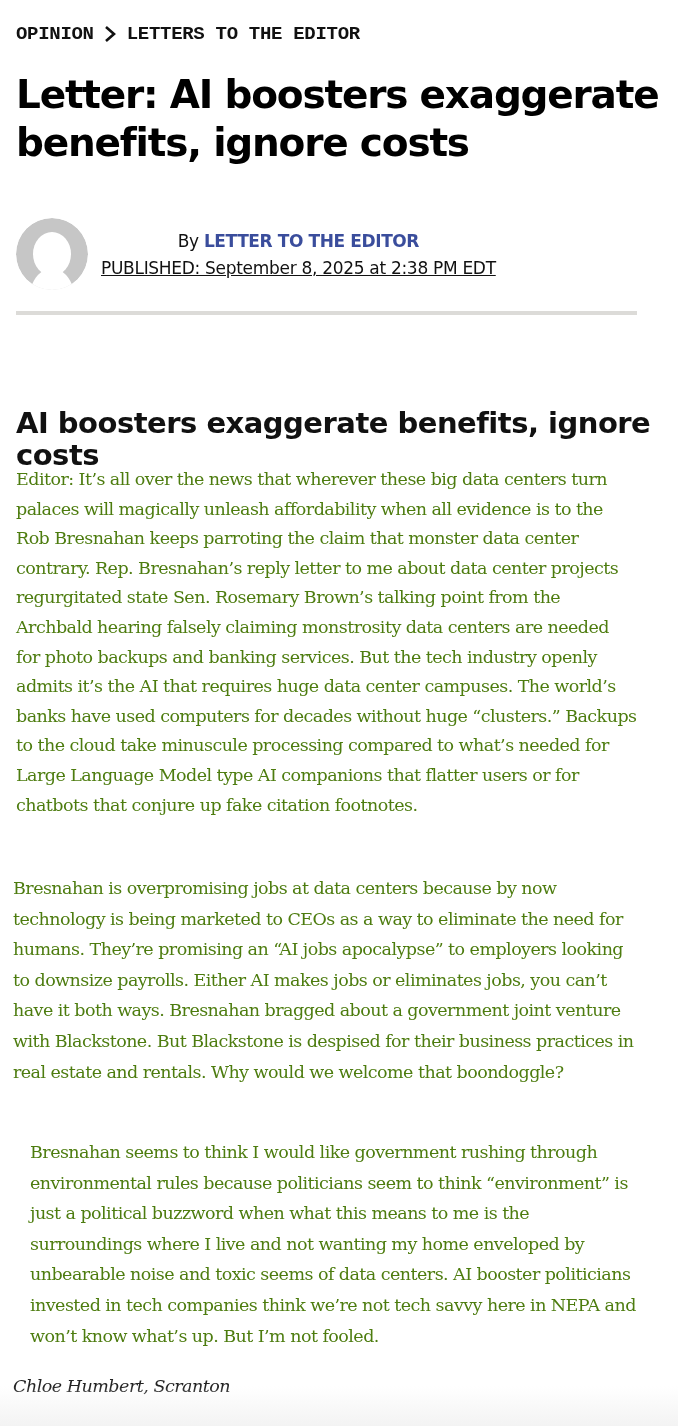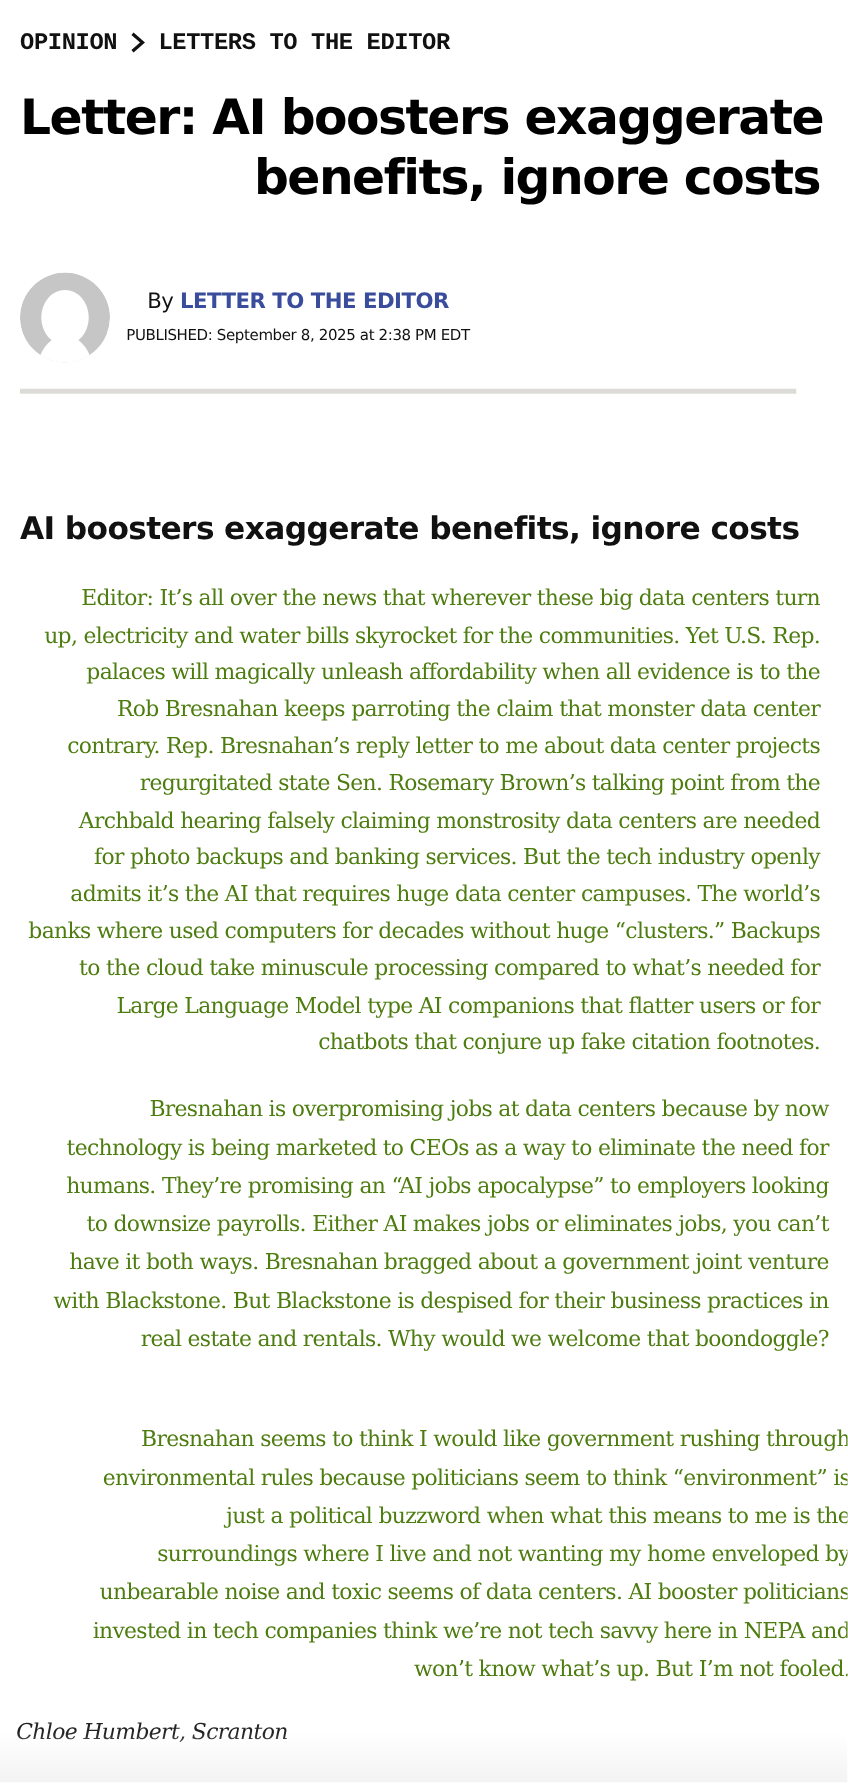--- a/index.html
+++ b/index.html
@@ -69,40 +69,41 @@
       letter-spacing: -0.3px;
       text-align: center;
     }
     .byline-text .author {
       color: #3a4d9c;
       font-weight: bold;
       letter-spacing: -0.4px;
     }
     .byline-text .published {
       margin-top: 6px;
-      font-size: 12px;
+      font-size: 17px;
       line-height: 20px;
       letter-spacing: -0.3px;
+      text-decoration: underline;
     }
     .divider {
       position: absolute;
       left: 16px;
       top: 311px;
       width: 621px;
       height: 4px;
       background: #dcdbd8;
     }
     .subhead {
       position: absolute;
       left: 16px;
       top: 407px;
       margin: 0;
       font-family: "DejaVu Sans", sans-serif;
       font-weight: bold;
-      font-size: 25px;
+      font-size: 29px;
       line-height: 32px;
       letter-spacing: -0.5px;
       color: #111;
     }
     .body-text {
       position: absolute;
       font-family: "DejaVu Serif", serif;
       font-size: 17.5px;
       line-height: 29.6px;
       letter-spacing: -0.55px;
@@ -126,21 +127,21 @@
     }
     .bottom-fade {
       position: absolute;
       left: 0;
       bottom: 0;
       width: 678px;
       height: 40px;
       background: linear-gradient(to bottom, rgba(255,255,255,0) 0%, #f3f3f3 100%);
       pointer-events: none;
     }
-    .line { display: block; white-space: nowrap; text-align: right; }
+    .line { display: block; white-space: nowrap; }
   </style>
 </head>
 <body>
 
 <nav class="breadcrumb">
   <span>OPINION</span>
   <svg class="sep" viewBox="0 0 14 20">
     <polyline points="3,3 11,10 3,17" fill="none" stroke="#111" stroke-width="2.6" stroke-linejoin="miter"></polyline>
   </svg>
   <span>LETTERS TO THE EDITOR</span>
@@ -175,29 +176,28 @@
     <div class="published">PUBLISHED: September 8, 2025 at 2:38 PM EDT</div>
   </div>
 </div>
 
 <div class="divider"></div>
 
 <h2 class="subhead">AI boosters exaggerate benefits, ignore costs</h2>
 
 <p class="body-text p1">
   <span class="line">Editor: It’s all over the news that wherever these big data centers turn</span>
-  <span class="line">up, electricity and water bills skyrocket for the communities. Yet U.S. Rep.</span>
   <span class="line">palaces will magically unleash affordability when all evidence is to the</span>
   <span class="line">Rob Bresnahan keeps parroting the claim that monster data center</span>
   <span class="line">contrary. Rep. Bresnahan’s reply letter to me about data center projects</span>
   <span class="line">regurgitated state Sen. Rosemary Brown’s talking point from the</span>
   <span class="line">Archbald hearing falsely claiming monstrosity data centers are needed</span>
   <span class="line">for photo backups and banking services. But the tech industry openly</span>
   <span class="line">admits it’s the AI that requires huge data center campuses. The world’s</span>
-  <span class="line">banks where used computers for decades without huge “clusters.” Backups</span>
+  <span class="line">banks have used computers for decades without huge “clusters.” Backups</span>
   <span class="line">to the cloud take minuscule processing compared to what’s needed for</span>
   <span class="line">Large Language Model type AI companions that flatter users or for</span>
   <span class="line">chatbots that conjure up fake citation footnotes.</span>
 </p>
 
 <p class="body-text p2">
   <span class="line">Bresnahan is overpromising jobs at data centers because by now</span>
   <span class="line">technology is being marketed to CEOs as a way to eliminate the need for</span>
   <span class="line">humans. They’re promising an “AI jobs apocalypse” to employers looking</span>
   <span class="line">to downsize payrolls. Either AI makes jobs or eliminates jobs, you can’t</span>

